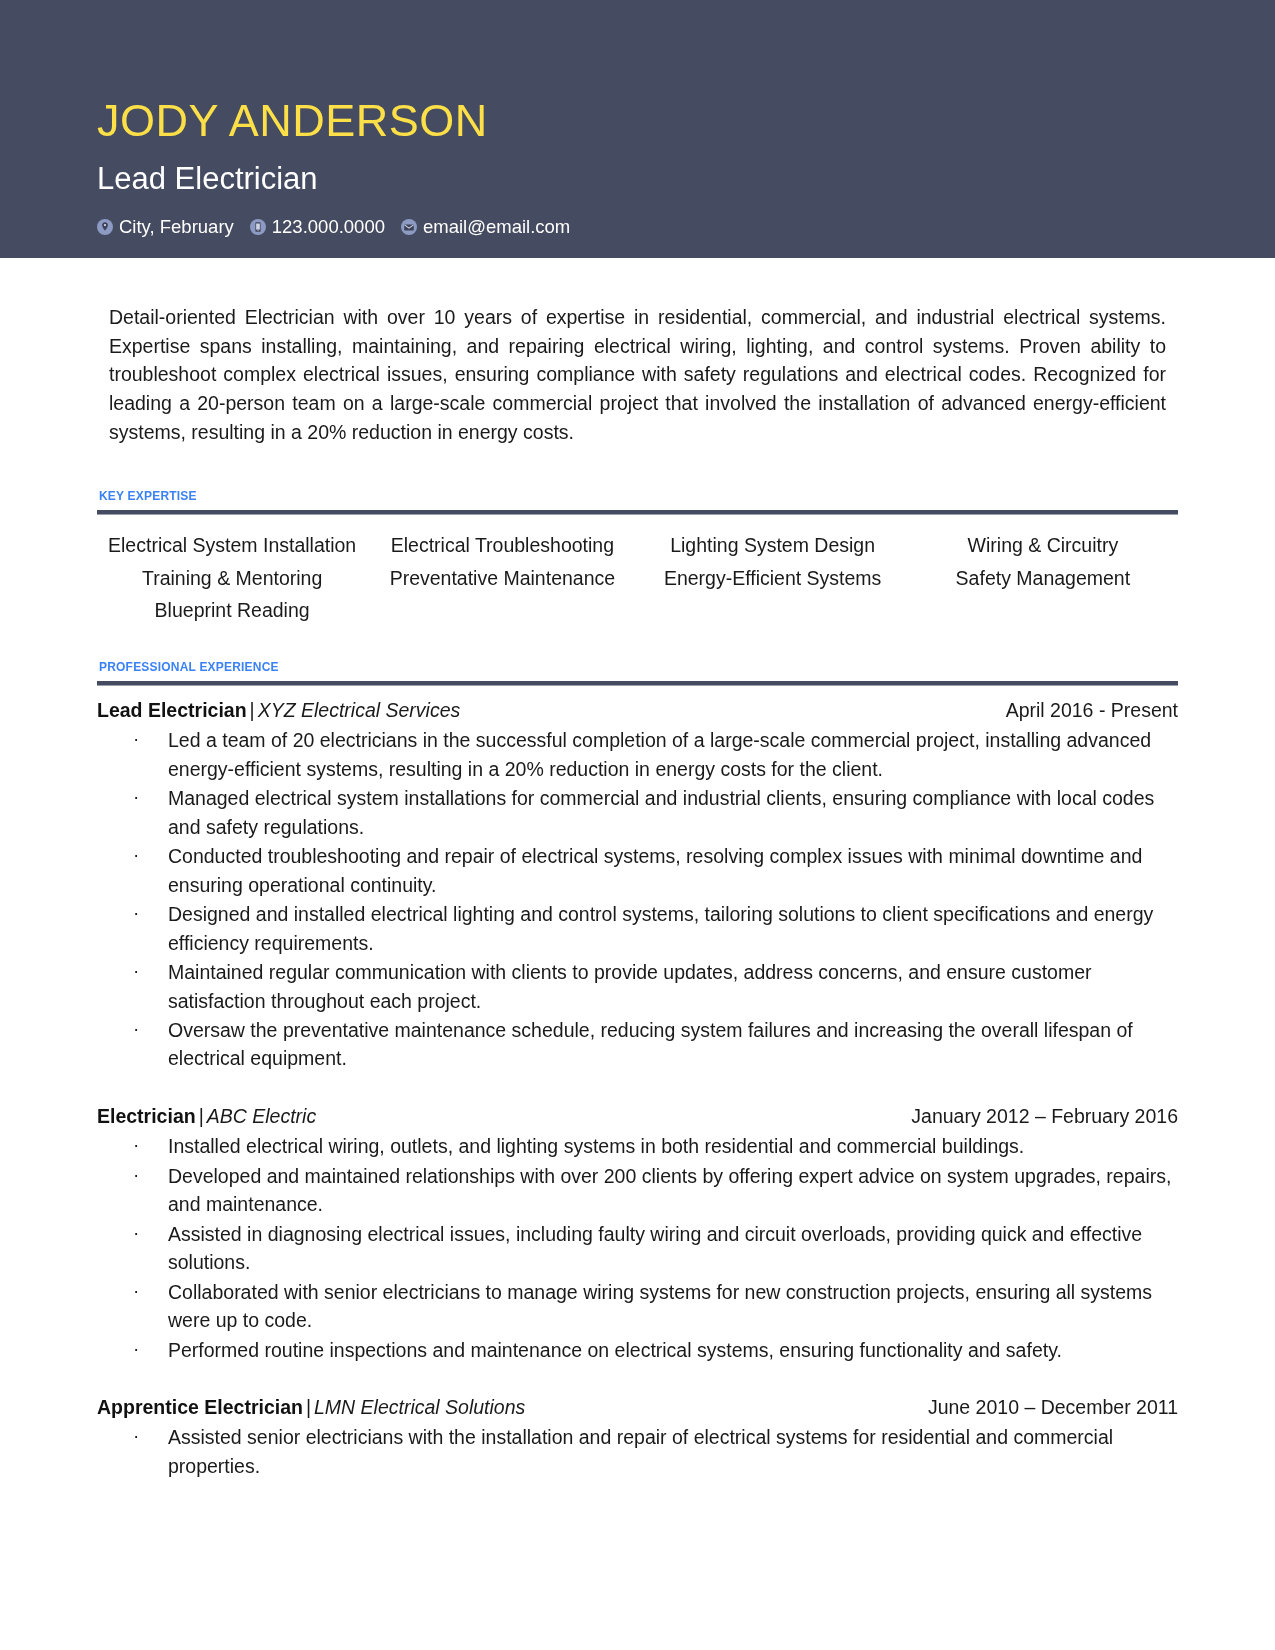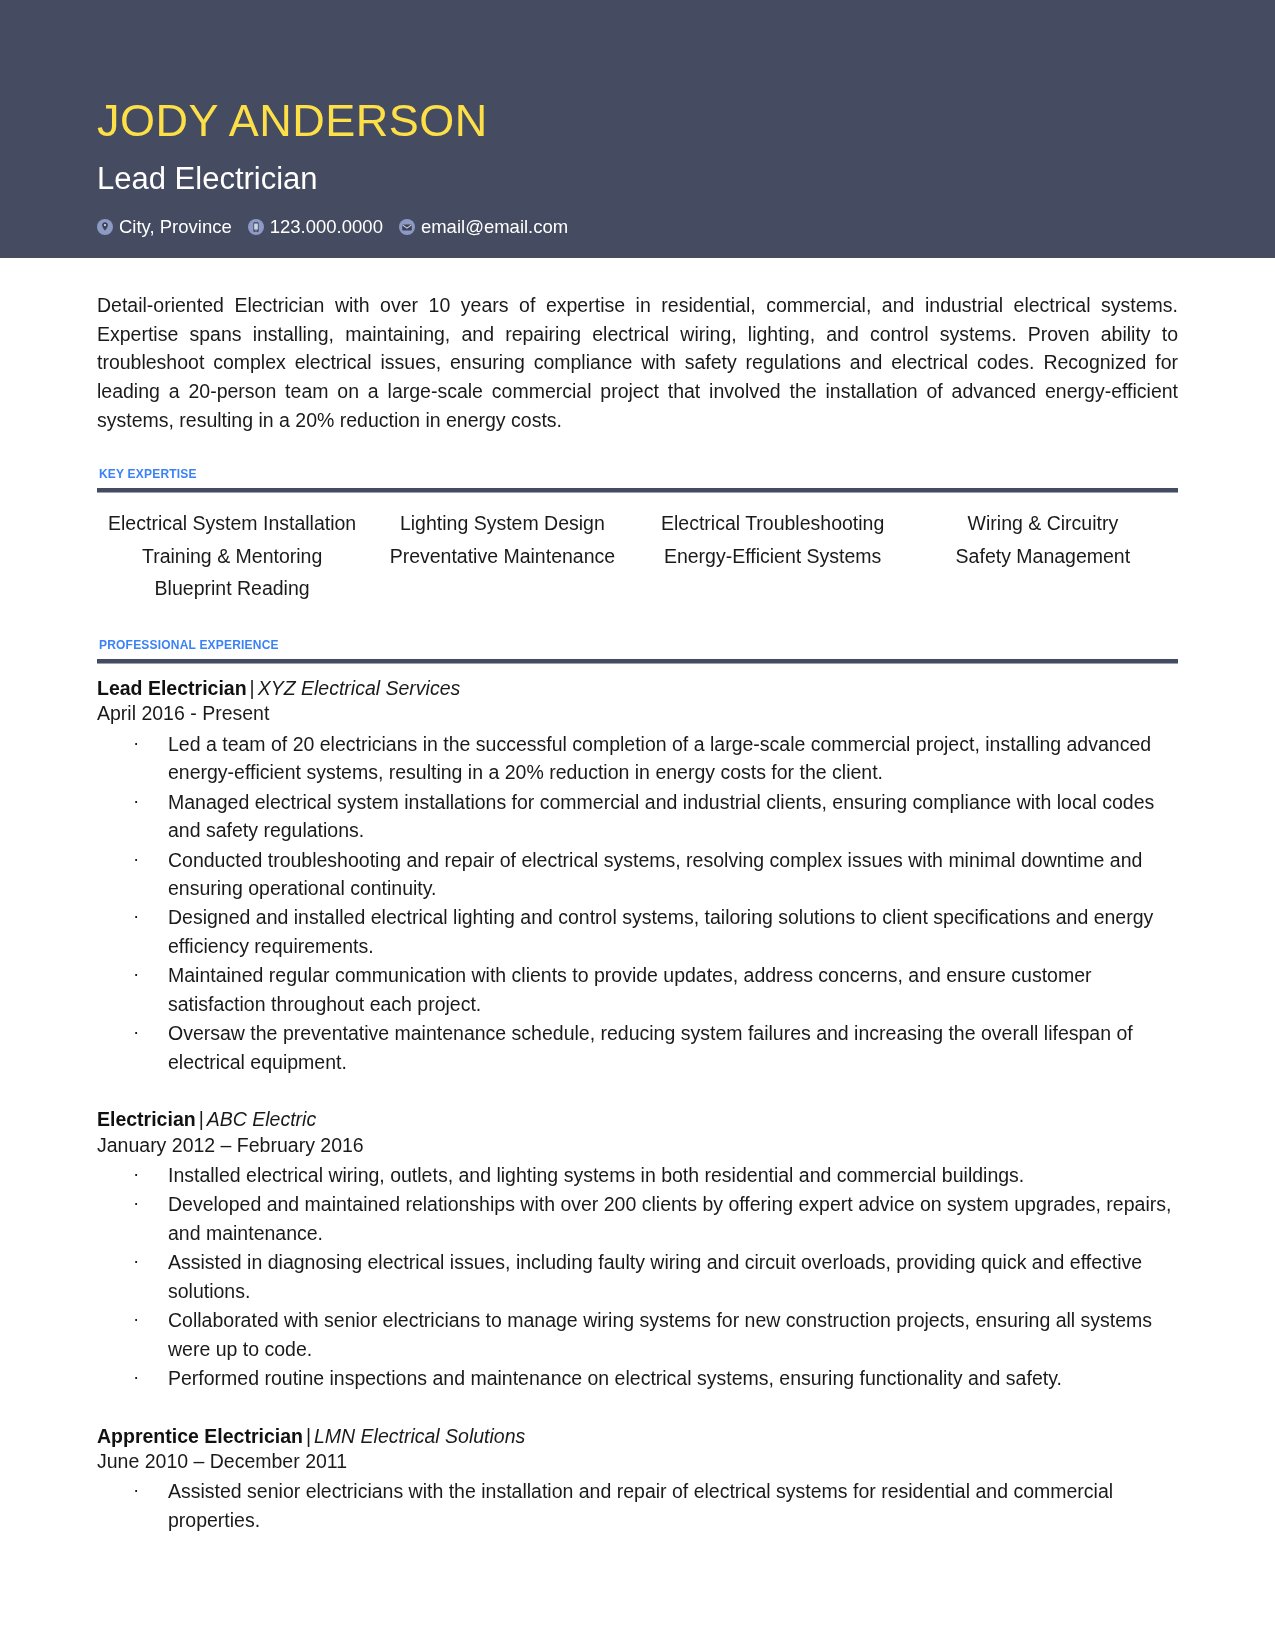--- a/index.html
+++ b/index.html
@@ -72,21 +72,21 @@
   .content {
     padding: 0 97px 0 97px;
     box-sizing: border-box;
   }
 
   .summary {
     font-size: 19.5px;
     line-height: 1.47;
     text-align: justify;
     color: #1a1a1a;
-    margin: 0;
+    margin: 12px;
     padding-top: 33px;
   }
 
   .section-heading {
     font-size: 12px;
     font-weight: bold;
     letter-spacing: 0.2px;
     color: #3b82f6;
     margin: 2px;
     padding-top: 31px;
@@ -115,21 +115,20 @@
 
   
   .job { padding-top: 12px; }
   .job + .job { padding-top: 30px; }
   .job-head {
     display: flex;
     justify-content: space-between;
     align-items: baseline;
     font-size: 19.5px;
     line-height: 1.3;
-    flex-direction: column;
   }
   .job-head-left { white-space: nowrap; }
   .job-role { font-weight: bold; color: #111111; }
   .job-sep { font-weight: 400; color: #1a1a1a; padding: 0 3px; }
   .job-company { font-style: italic; color: #1a1a1a; }
   .job-dates { color: #1a1a1a; white-space: nowrap; }
 
   ul.bullets {
     list-style: none;
     margin: 0;
@@ -161,21 +160,21 @@
   <div class="contact-row">
 
     <div class="contact-item">
       <span class="ico">
         <svg width="16" height="16" viewBox="0 0 16 16">
           <circle cx="8" cy="8" r="8" fill="#8C9AC4"></circle>
           <path d="M8 3.2c-1.6 0-2.9 1.3-2.9 2.9 0 2.2 2.9 5.6 2.9 5.6s2.9-3.4 2.9-5.6c0-1.6-1.3-2.9-2.9-2.9z" fill="#3d4257"></path>
           <circle cx="8" cy="6.1" r="1.15" fill="#cdd4e6"></circle>
         </svg>
       </span>
-      <span class="contact-text">City, Province</span>
+      <span class="contact-text">City, February</span>
     </div>
 
     <div class="contact-item">
       <span class="ico">
         <svg width="16" height="16" viewBox="0 0 16 16">
           <circle cx="8" cy="8" r="8" fill="#8C9AC4"></circle>
           <rect x="5.4" y="3.2" width="5.2" height="9.6" rx="0.9" fill="#3d4257"></rect>
           <rect x="6.15" y="4.5" width="3.7" height="6.1" fill="#cdd4e6"></rect>
           <circle cx="8" cy="11.6" r="0.6" fill="#cdd4e6"></circle>
         </svg>
@@ -199,22 +198,22 @@
 
 <div class="content">
 
   <p class="summary">Detail-oriented Electrician with over 10 years of expertise in residential, commercial, and industrial electrical systems. Expertise spans installing, maintaining, and repairing electrical wiring, lighting, and control systems. Proven ability to troubleshoot complex electrical issues, ensuring compliance with safety regulations and electrical codes. Recognized for leading a 20-person team on a large-scale commercial project that involved the installation of advanced energy-efficient systems, resulting in a 20% reduction in energy costs.</p>
 
   <div class="section-heading">KEY EXPERTISE</div>
   <div class="section-rule"></div>
 
   <div class="skills-grid">
     <div class="skill">Electrical System Installation</div>
+    <div class="skill">Electrical Troubleshooting</div>
     <div class="skill">Lighting System Design</div>
-    <div class="skill">Electrical Troubleshooting</div>
     <div class="skill">Wiring &amp; Circuitry</div>
     <div class="skill">Training &amp; Mentoring</div>
     <div class="skill">Preventative Maintenance</div>
     <div class="skill">Energy-Efficient Systems</div>
     <div class="skill">Safety Management</div>
     <div class="skill">Blueprint Reading</div>
   </div>
 
   <div class="section-heading">PROFESSIONAL EXPERIENCE</div>
   <div class="section-rule"></div>

